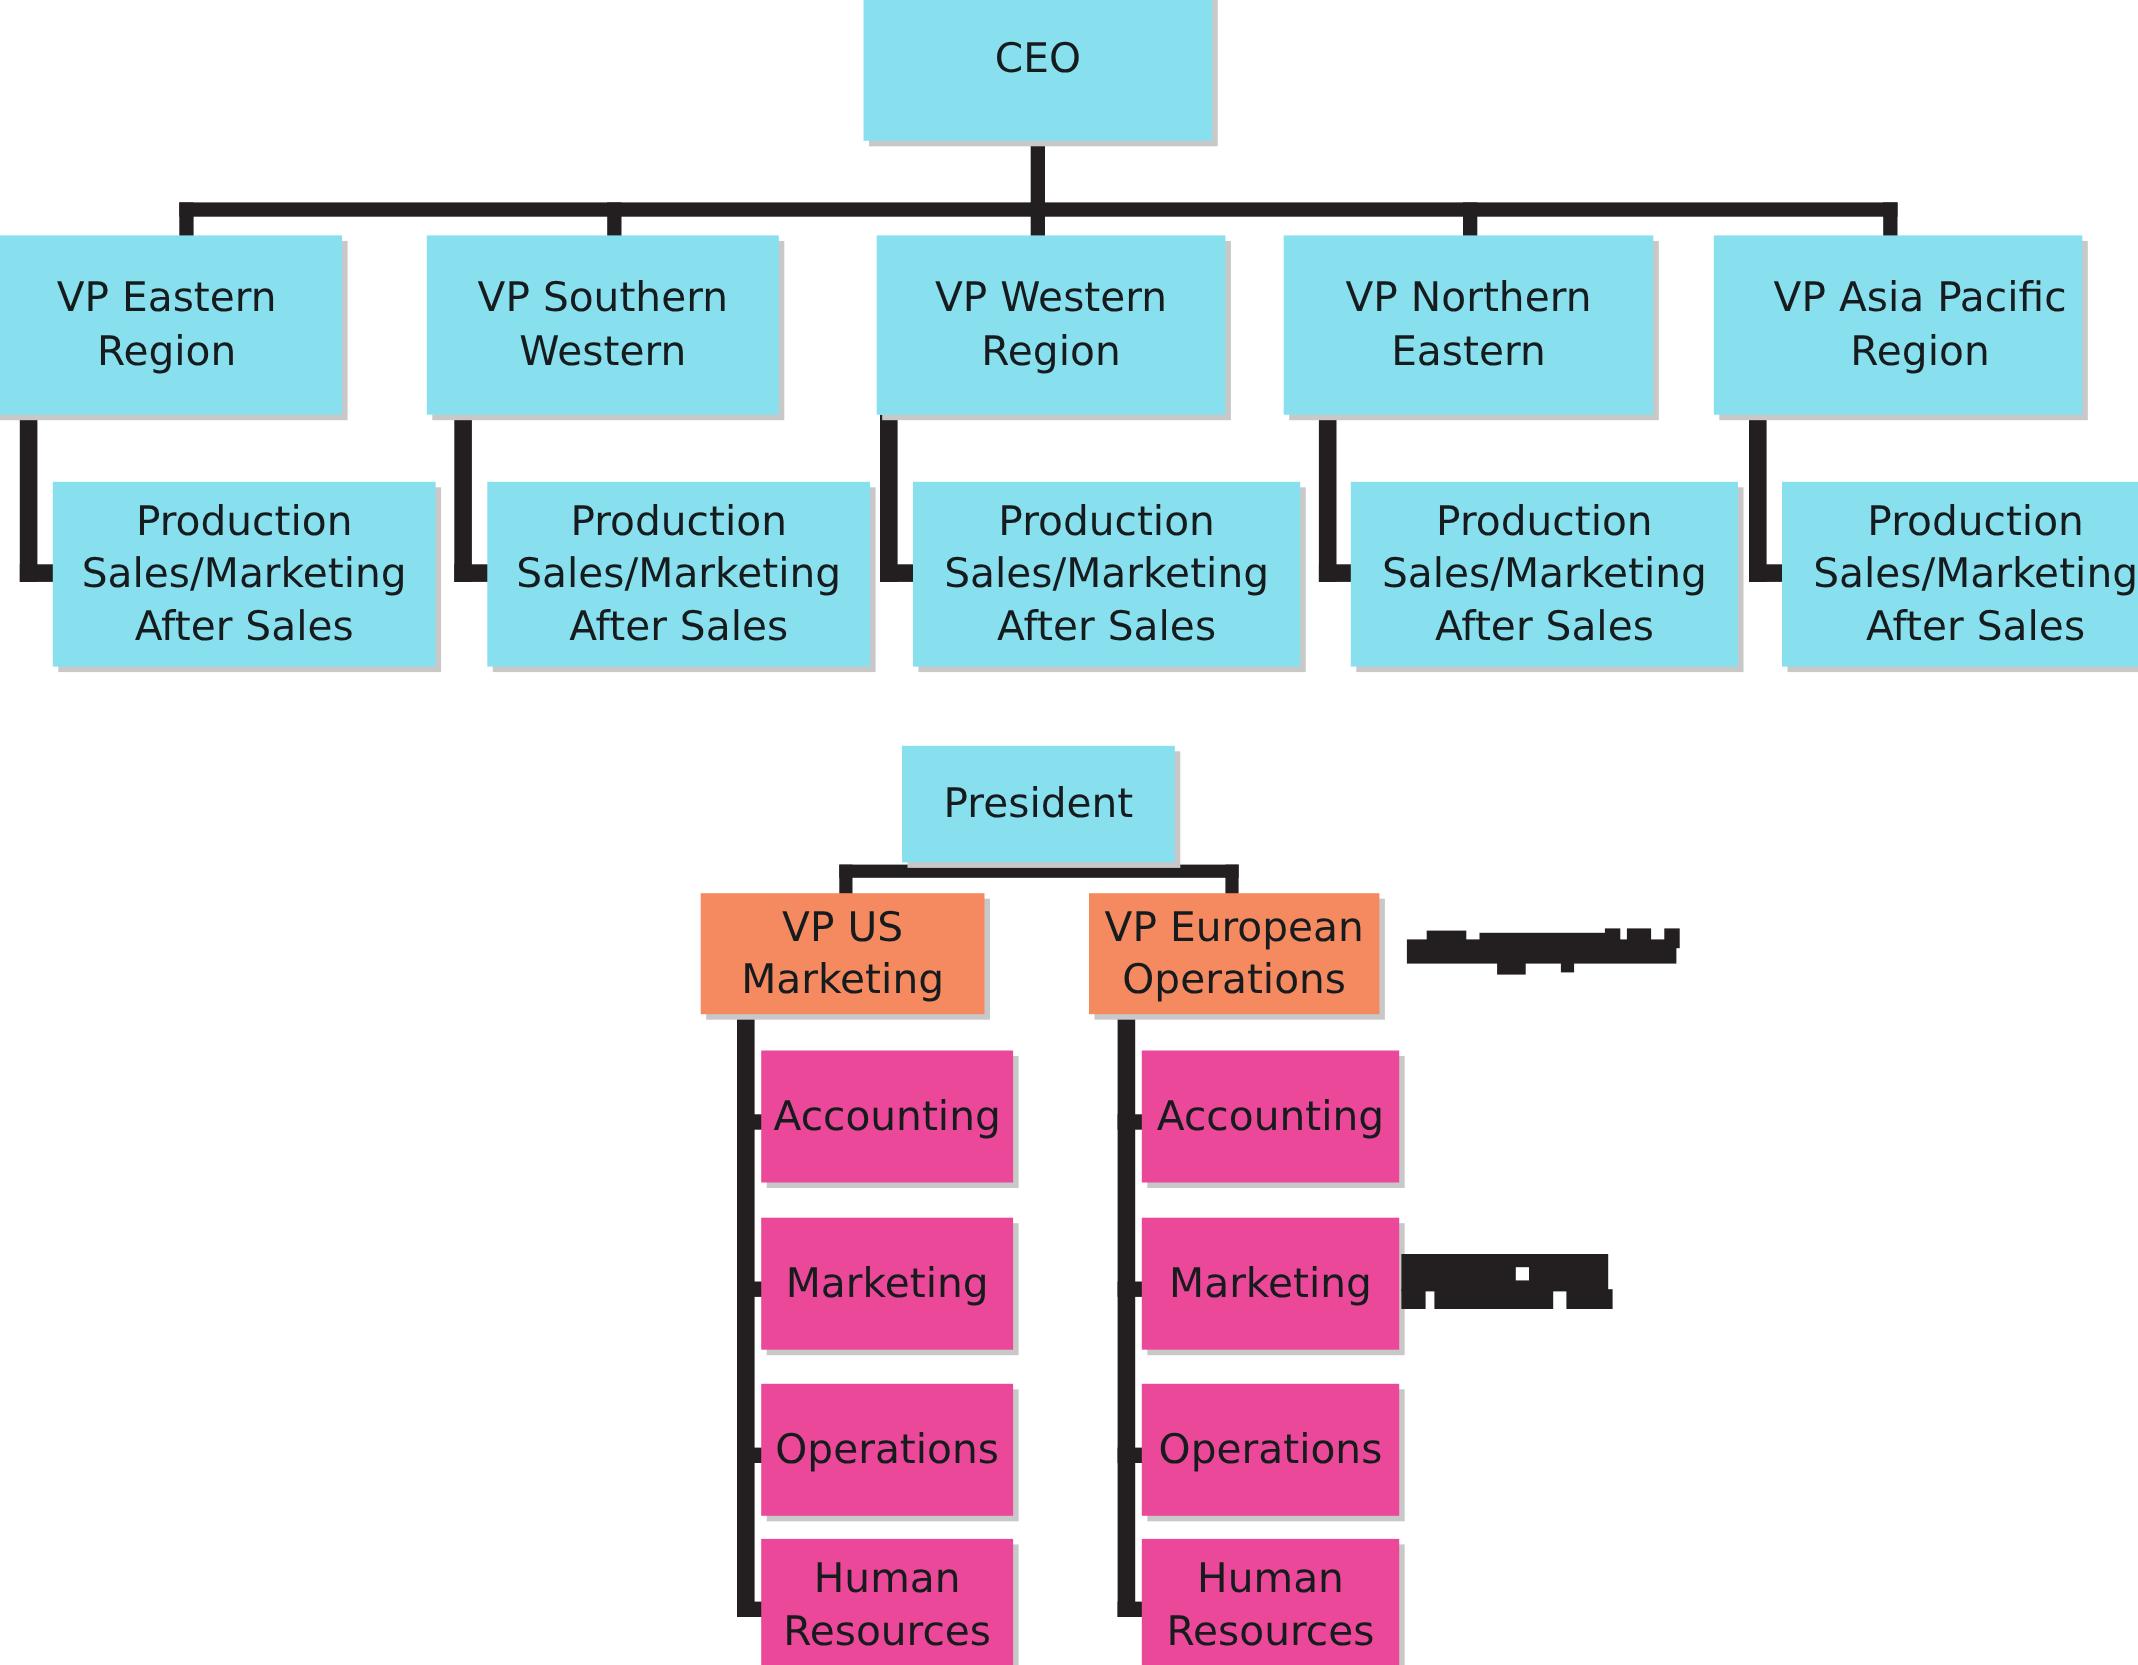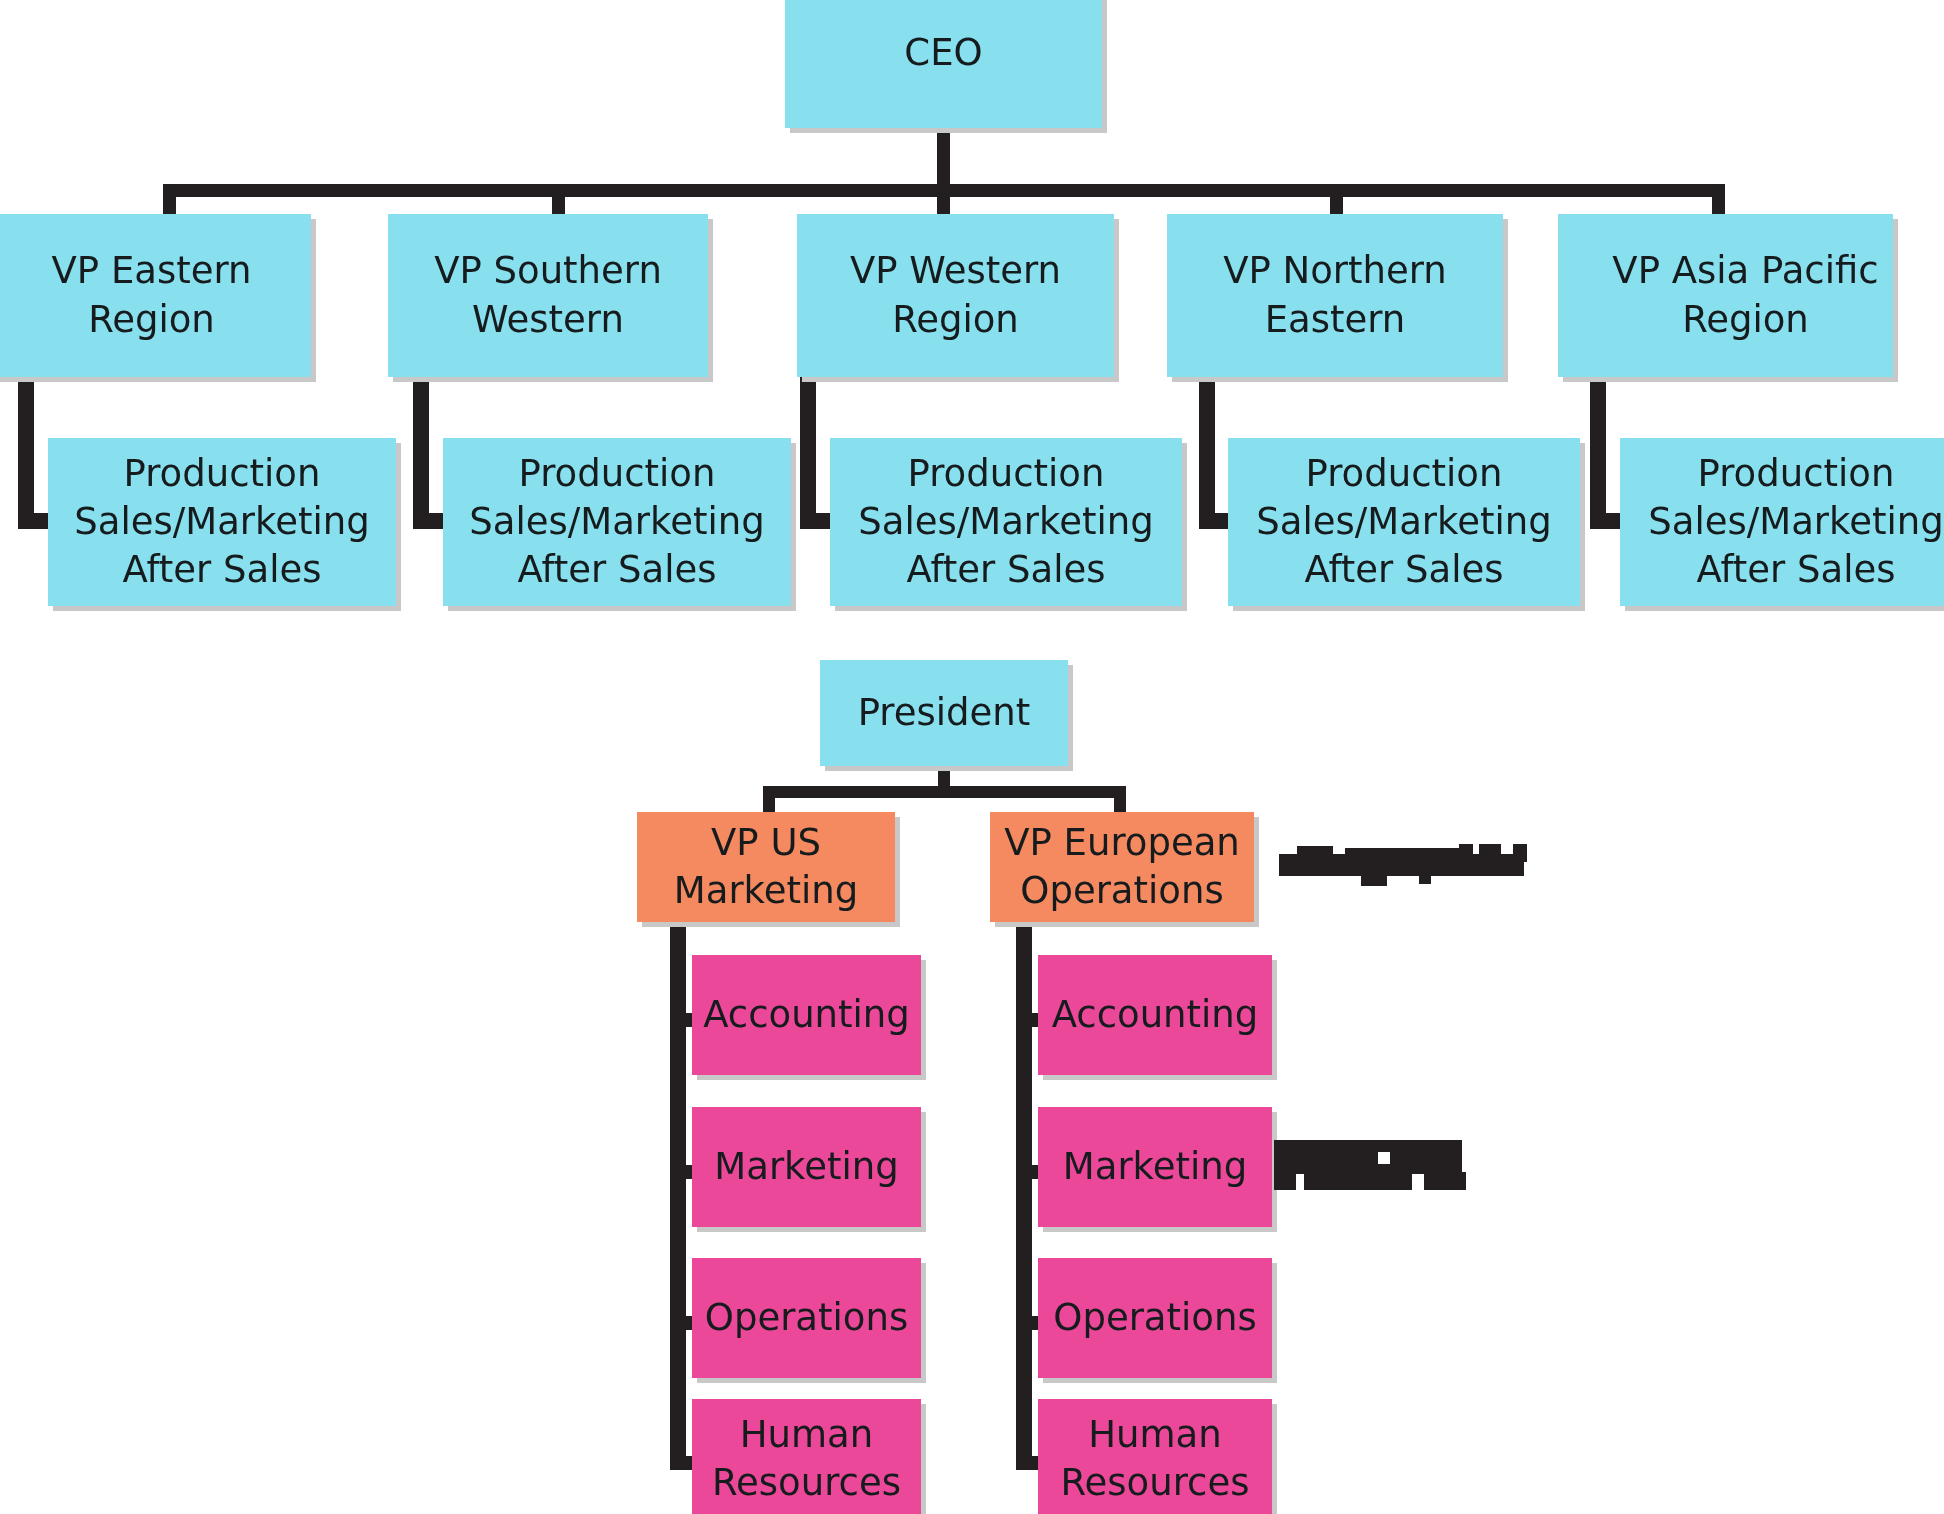--- a/index.html
+++ b/index.html
@@ -139,21 +139,21 @@
     <span class="lbl">Production
 Sales/Marketing
 After Sales</span>
   </div>
   <div class="node cyan f-prod" style="left:1620px; top:438px; width:352px; height:168px;">
     <span class="lbl">Production
 Sales/Marketing
 After Sales</span>
   </div>
 
-  <div class="node cyan f-pres" style="left:820px; top:660px; width:248px; height:106px;">
+  <div class="node cyan f-pres" style="left:820px; top:678px; width:248px; height:106px;">
     <span class="lbl">President</span>
   </div>
 
   <div class="conn" style="left:938px; top:766px; width:12px; height:24px;"></div>
   <div class="conn" style="left:763px; top:786px; width:363px; height:12px;"></div>
   <div class="conn" style="left:763px; top:786px; width:12px; height:32px;"></div>
   <div class="conn" style="left:1114px; top:786px; width:12px; height:32px;"></div>
 
   <div class="node orange f-vpop" style="left:637px; top:812px; width:258px; height:110px;">
     <span class="lbl">VP US

